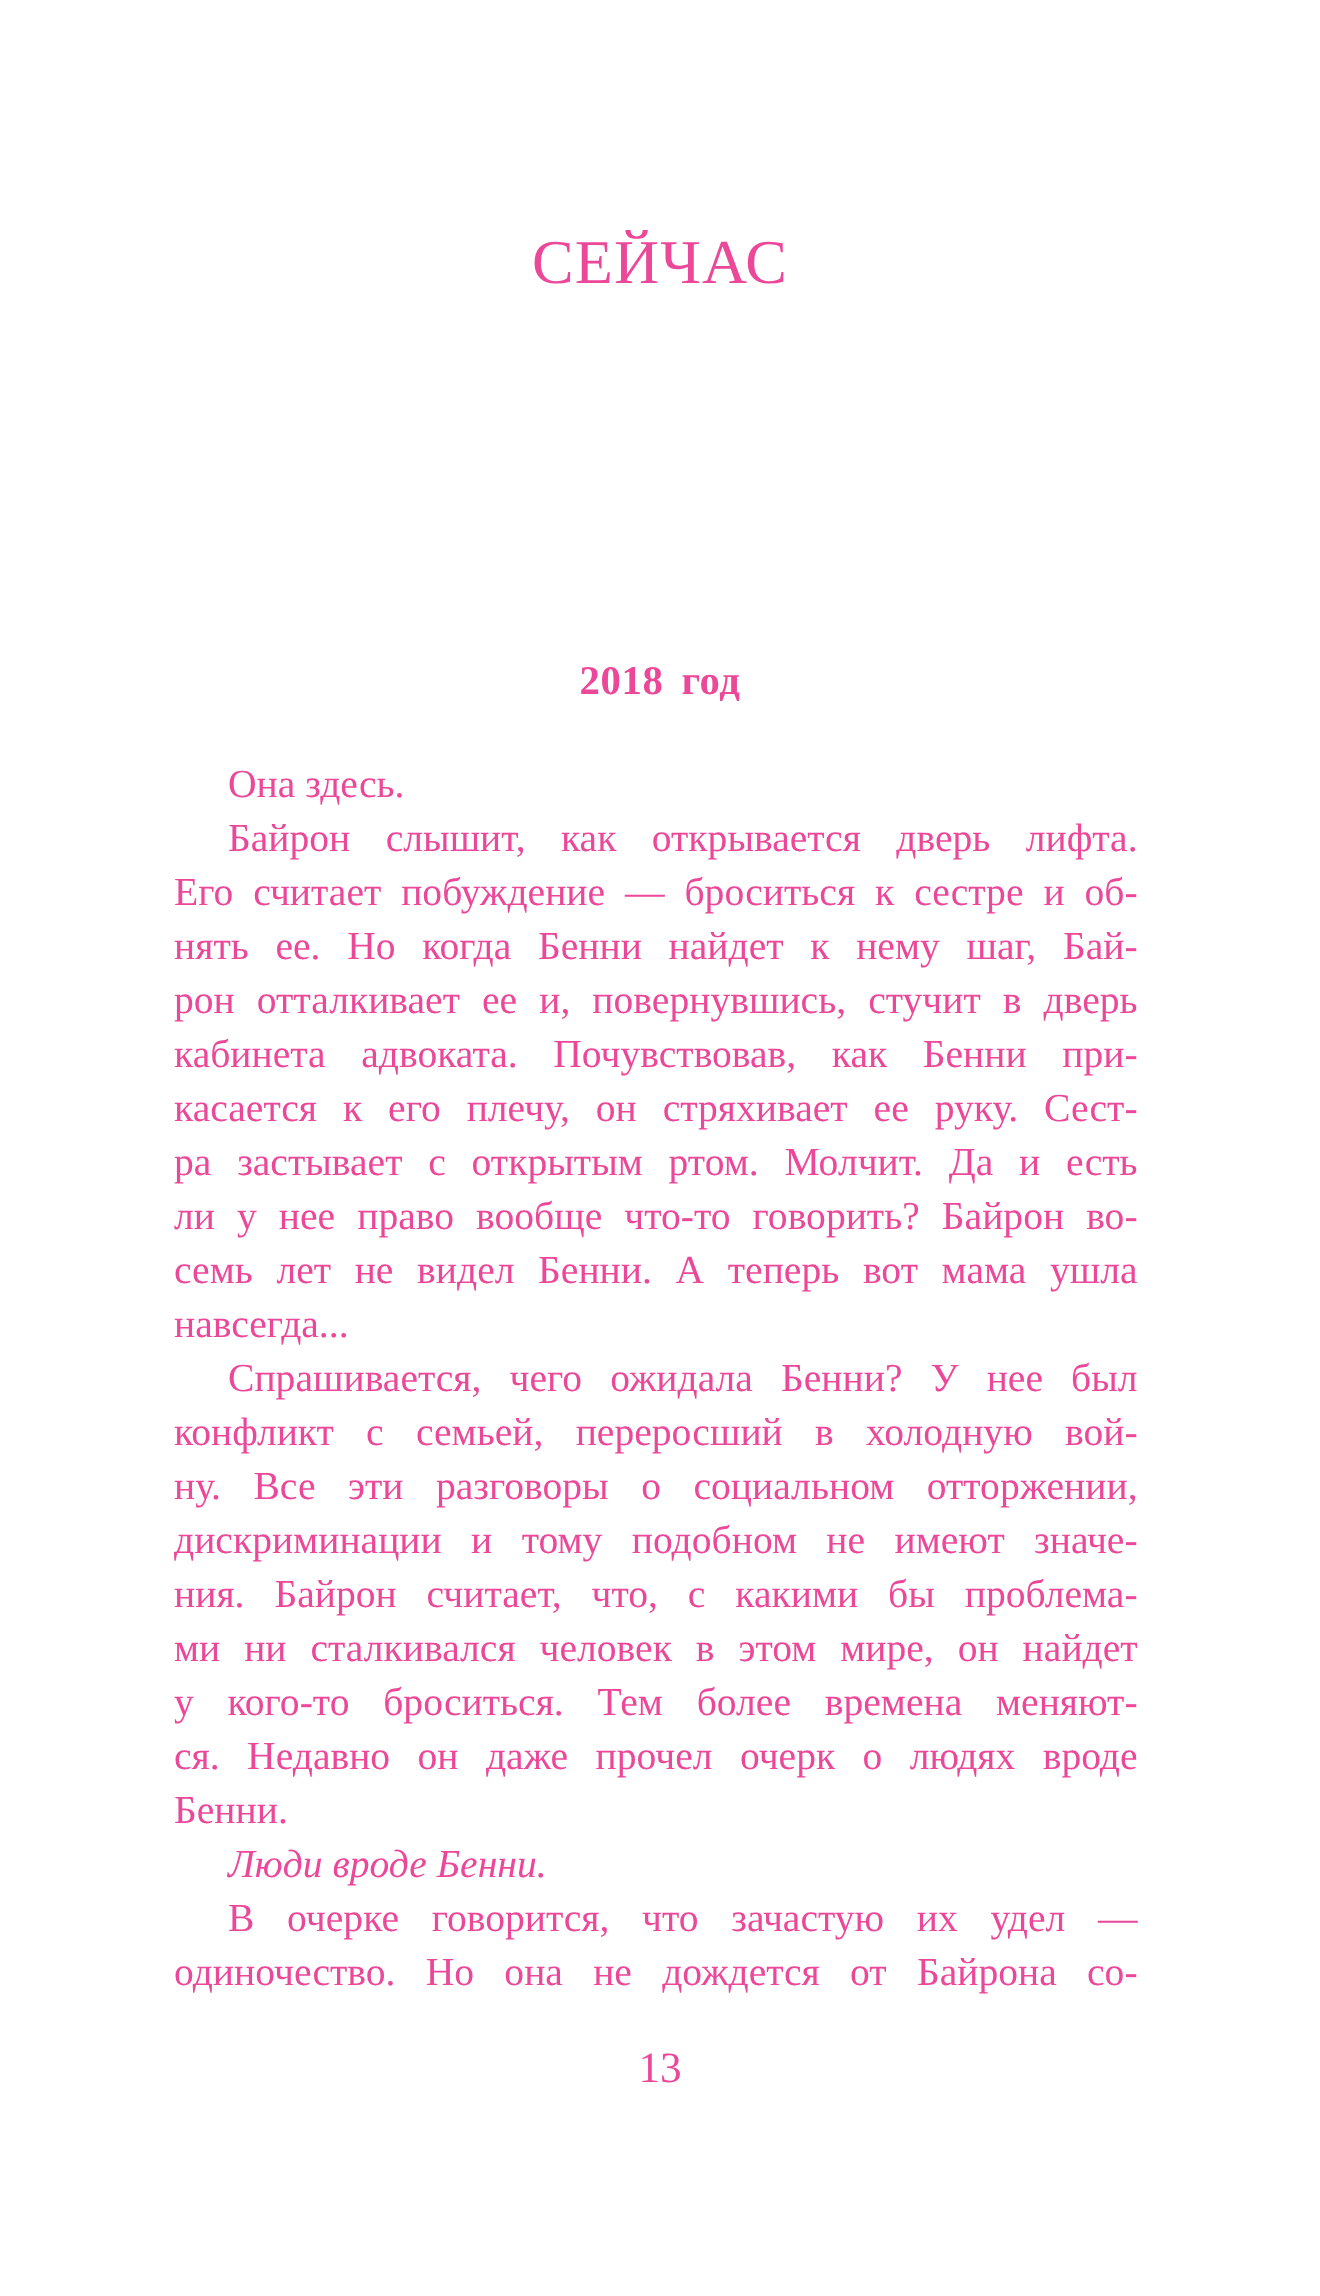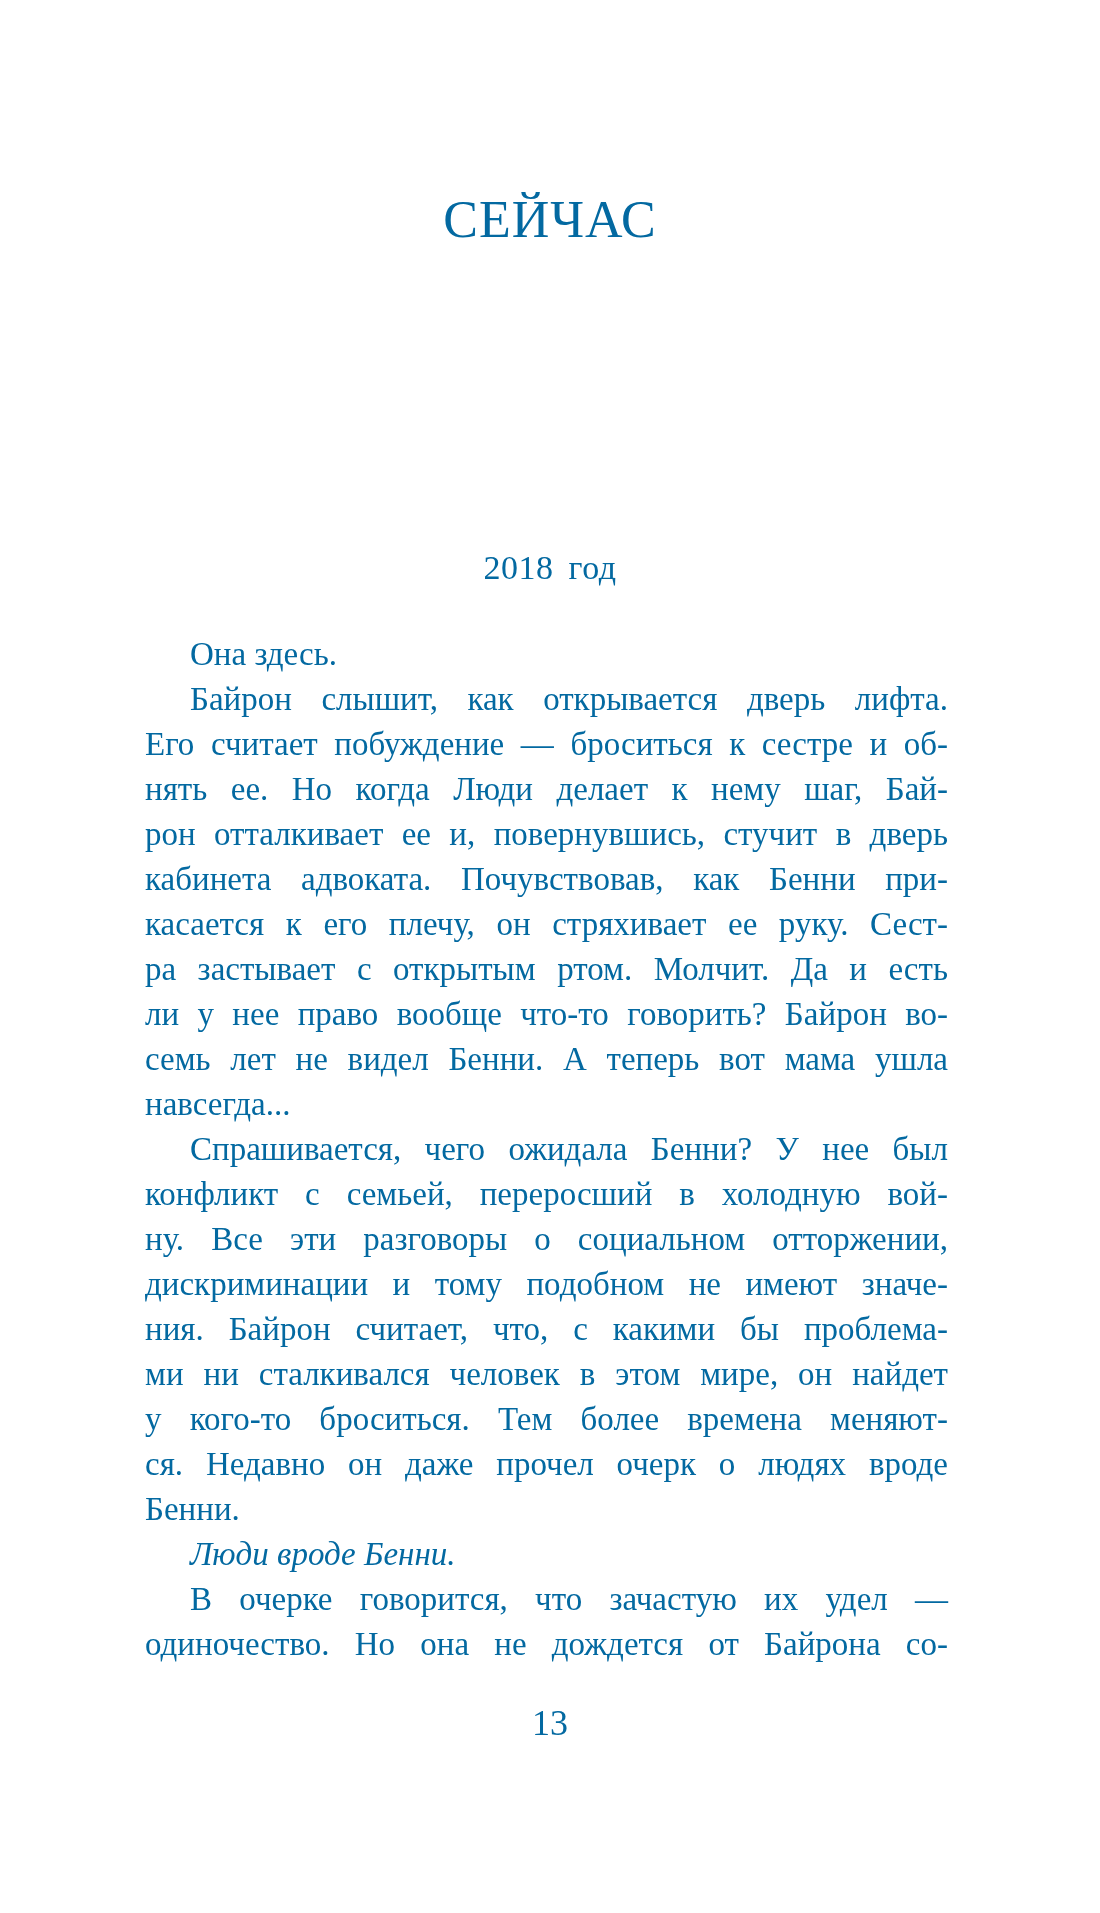--- a/index.html
+++ b/index.html
@@ -28,20 +28,21 @@
   }
   .year-heading {
     position: absolute;
     top: 549px;
     left: 0;
     width: 100%;
     text-align: center;
     font-size: 34px;
     letter-spacing: 0.5px;
     word-spacing: 6px;
+    font-weight: bold;
   }
   .body-text {
     position: absolute;
     top: 632px;
     left: 145px;
     width: 803px;
     font-size: 33px;
     line-height: 45px;
   }
   .paragraph {
@@ -70,33 +71,33 @@
     top: 1702px;
     left: 0;
     width: 100%;
     text-align: center;
     font-size: 36px;
   }
 </style>
 </head>
 <body>
 
-<div class="page" style="color: #0369a1; background: rgb(255, 255, 255);">
+<div class="page" style="color: #ec4899; background: rgb(255, 255, 255);">
   <h1 class="chapter-title">СЕЙЧАС</h1>
 
   <div class="year-heading">2018 год</div>
 
   <div class="body-text">
       <div class="paragraph">
         <div class="text-line first end">Она здесь.</div>
       </div>
       <div class="paragraph">
         <div class="text-line first">Байрон слышит, как открывается дверь лифта.</div>
         <div class="text-line">Его считает побуждение — броситься к сестре и об-</div>
-        <div class="text-line">нять ее. Но когда Люди делает к нему шаг, Бай-</div>
+        <div class="text-line">нять ее. Но когда Бенни найдет к нему шаг, Бай-</div>
         <div class="text-line">рон отталкивает ее и, повернувшись, стучит в дверь</div>
         <div class="text-line">кабинета адвоката. Почувствовав, как Бенни при-</div>
         <div class="text-line">касается к его плечу, он стряхивает ее руку. Сест-</div>
         <div class="text-line">ра застывает с открытым ртом. Молчит. Да и есть</div>
         <div class="text-line">ли у нее право вообще что-то говорить? Байрон во-</div>
         <div class="text-line">семь лет не видел Бенни. А теперь вот мама ушла</div>
         <div class="text-line end">навсегда...</div>
       </div>
       <div class="paragraph">
         <div class="text-line first">Спрашивается, чего ожидала Бенни? У нее был</div>

